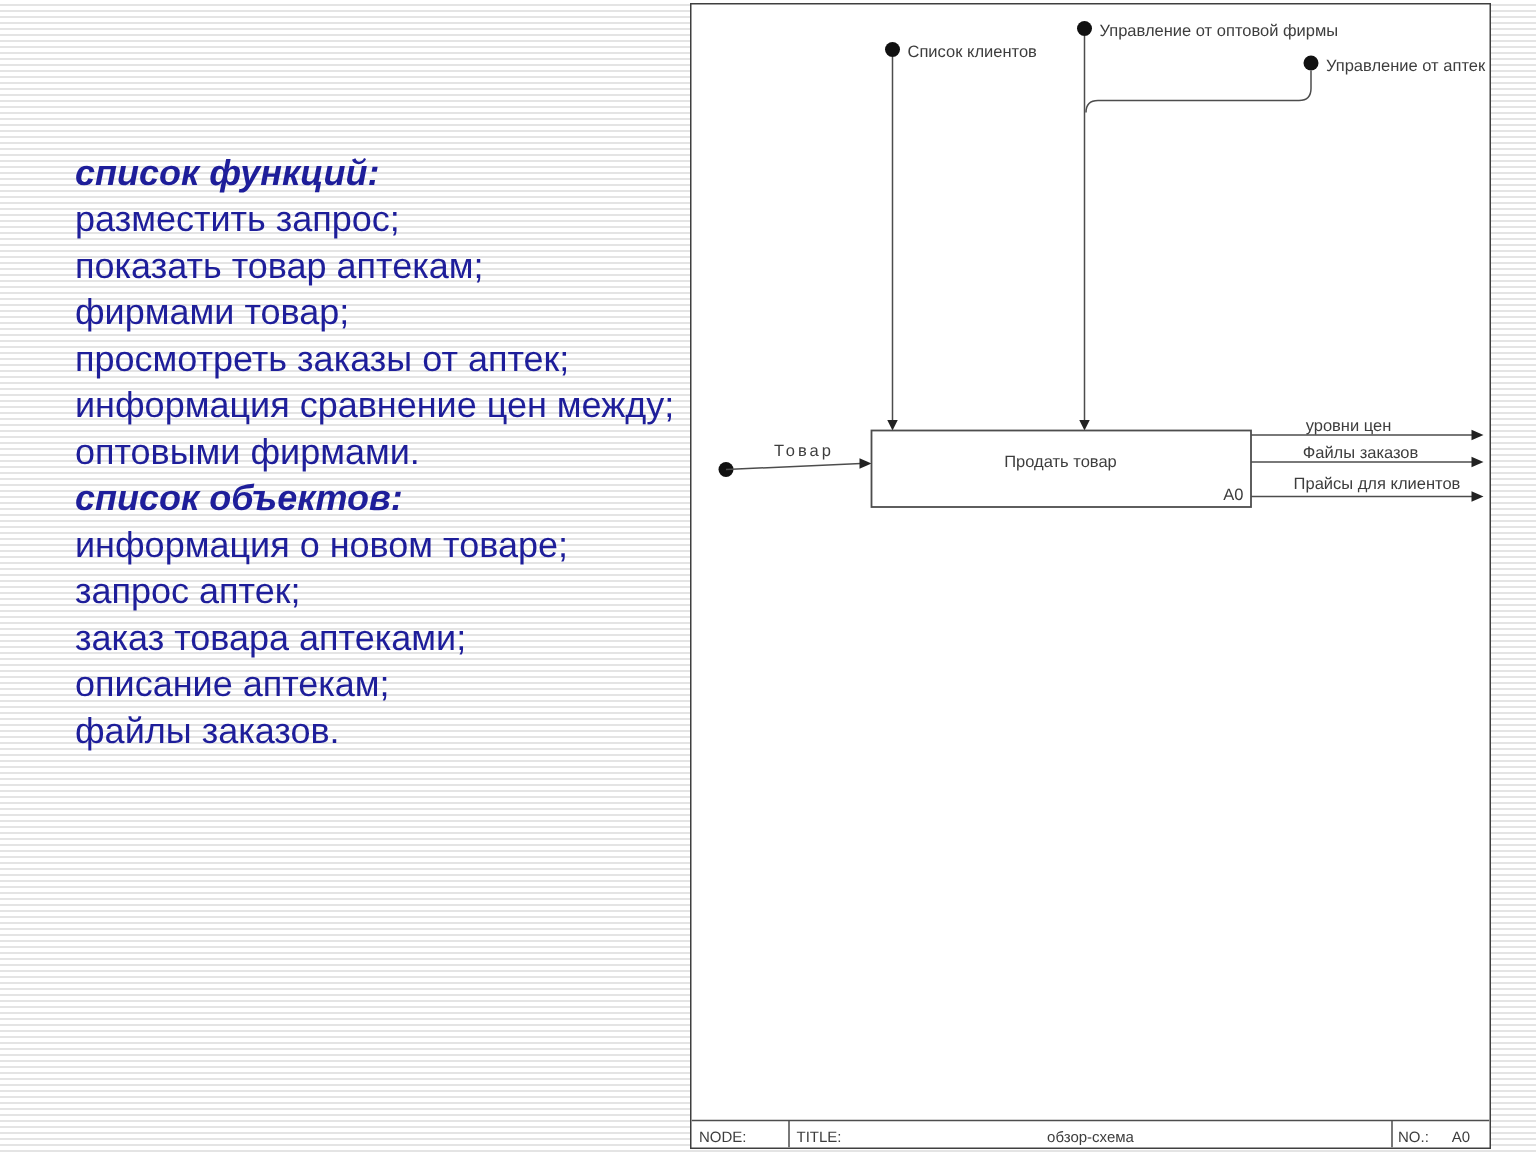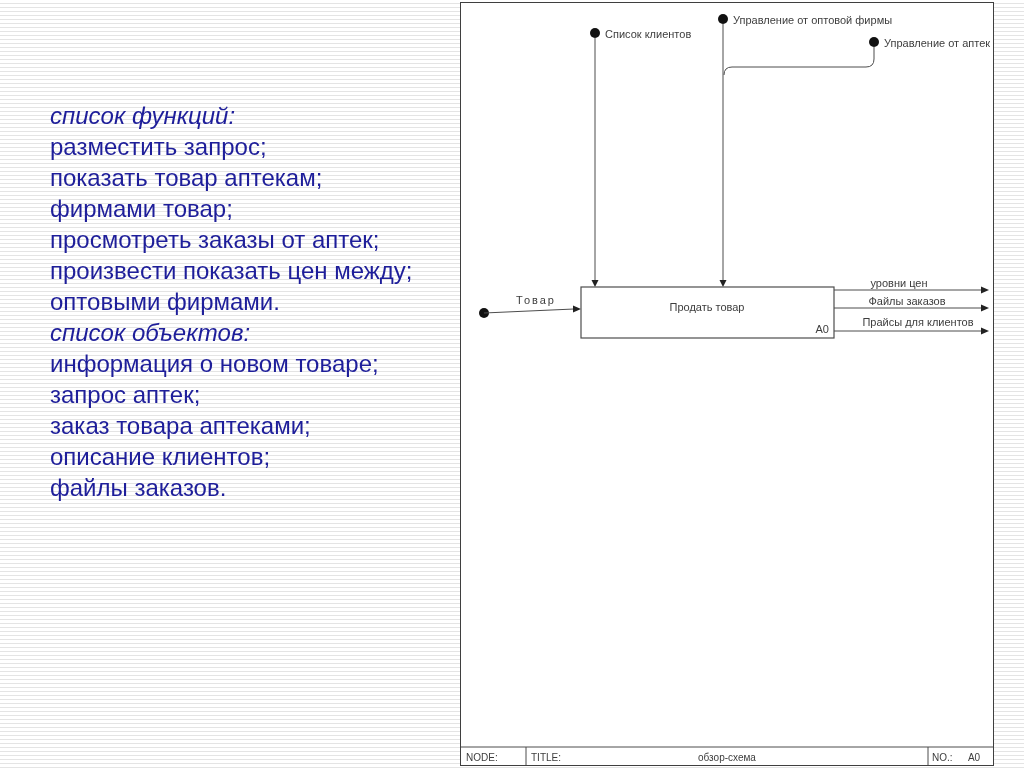--- a/index.html
+++ b/index.html
@@ -20,21 +20,21 @@
   .left-text {
     position: absolute;
     left: 50px; top: 100px;
     width: 420px;
     color: #1e1e9a;
     font-size: 24px;
     line-height: 31px;
     white-space: nowrap;
   }
   .left-text .heading {
-    font-weight: normal;
+    font-weight: bold;
     font-style: italic;
   }
   
   .page {
     position: absolute;
     left: 460px; top: 2px;
     width: 532px; height: 762px;
     background: #ffffff;
     border: 1px solid #3f3f3f;
   }
@@ -50,27 +50,27 @@
 <body>
 
 <div class="stripes"></div>
 
 <div class="left-text">
   <div class="heading">список функций:</div>
   <div>разместить запрос;</div>
   <div>показать товар аптекам;</div>
   <div>фирмами товар;</div>
   <div>просмотреть заказы от аптек;</div>
-  <div>произвести показать цен между;</div>
+  <div>информация сравнение цен между;</div>
   <div>оптовыми фирмами.</div>
   <div class="heading">список объектов:</div>
   <div>информация о новом товаре;</div>
   <div>запрос аптек;</div>
   <div>заказ товара аптеками;</div>
-  <div>описание клиентов;</div>
+  <div>описание аптекам;</div>
   <div>файлы заказов.</div>
 </div>
 
 <div class="page">
   <svg width="532" height="762" viewBox="0 0 532 762">
 
     <circle class="dot" cx="134" cy="30" r="5"></circle>
     <text class="dtext" x="144" y="35">Список клиентов</text>
     <line class="dline" x1="134" y1="35" x2="134" y2="279"></line>
     <polygon class="ahead" points="130.5,277 137.5,277 134,284"></polygon>

